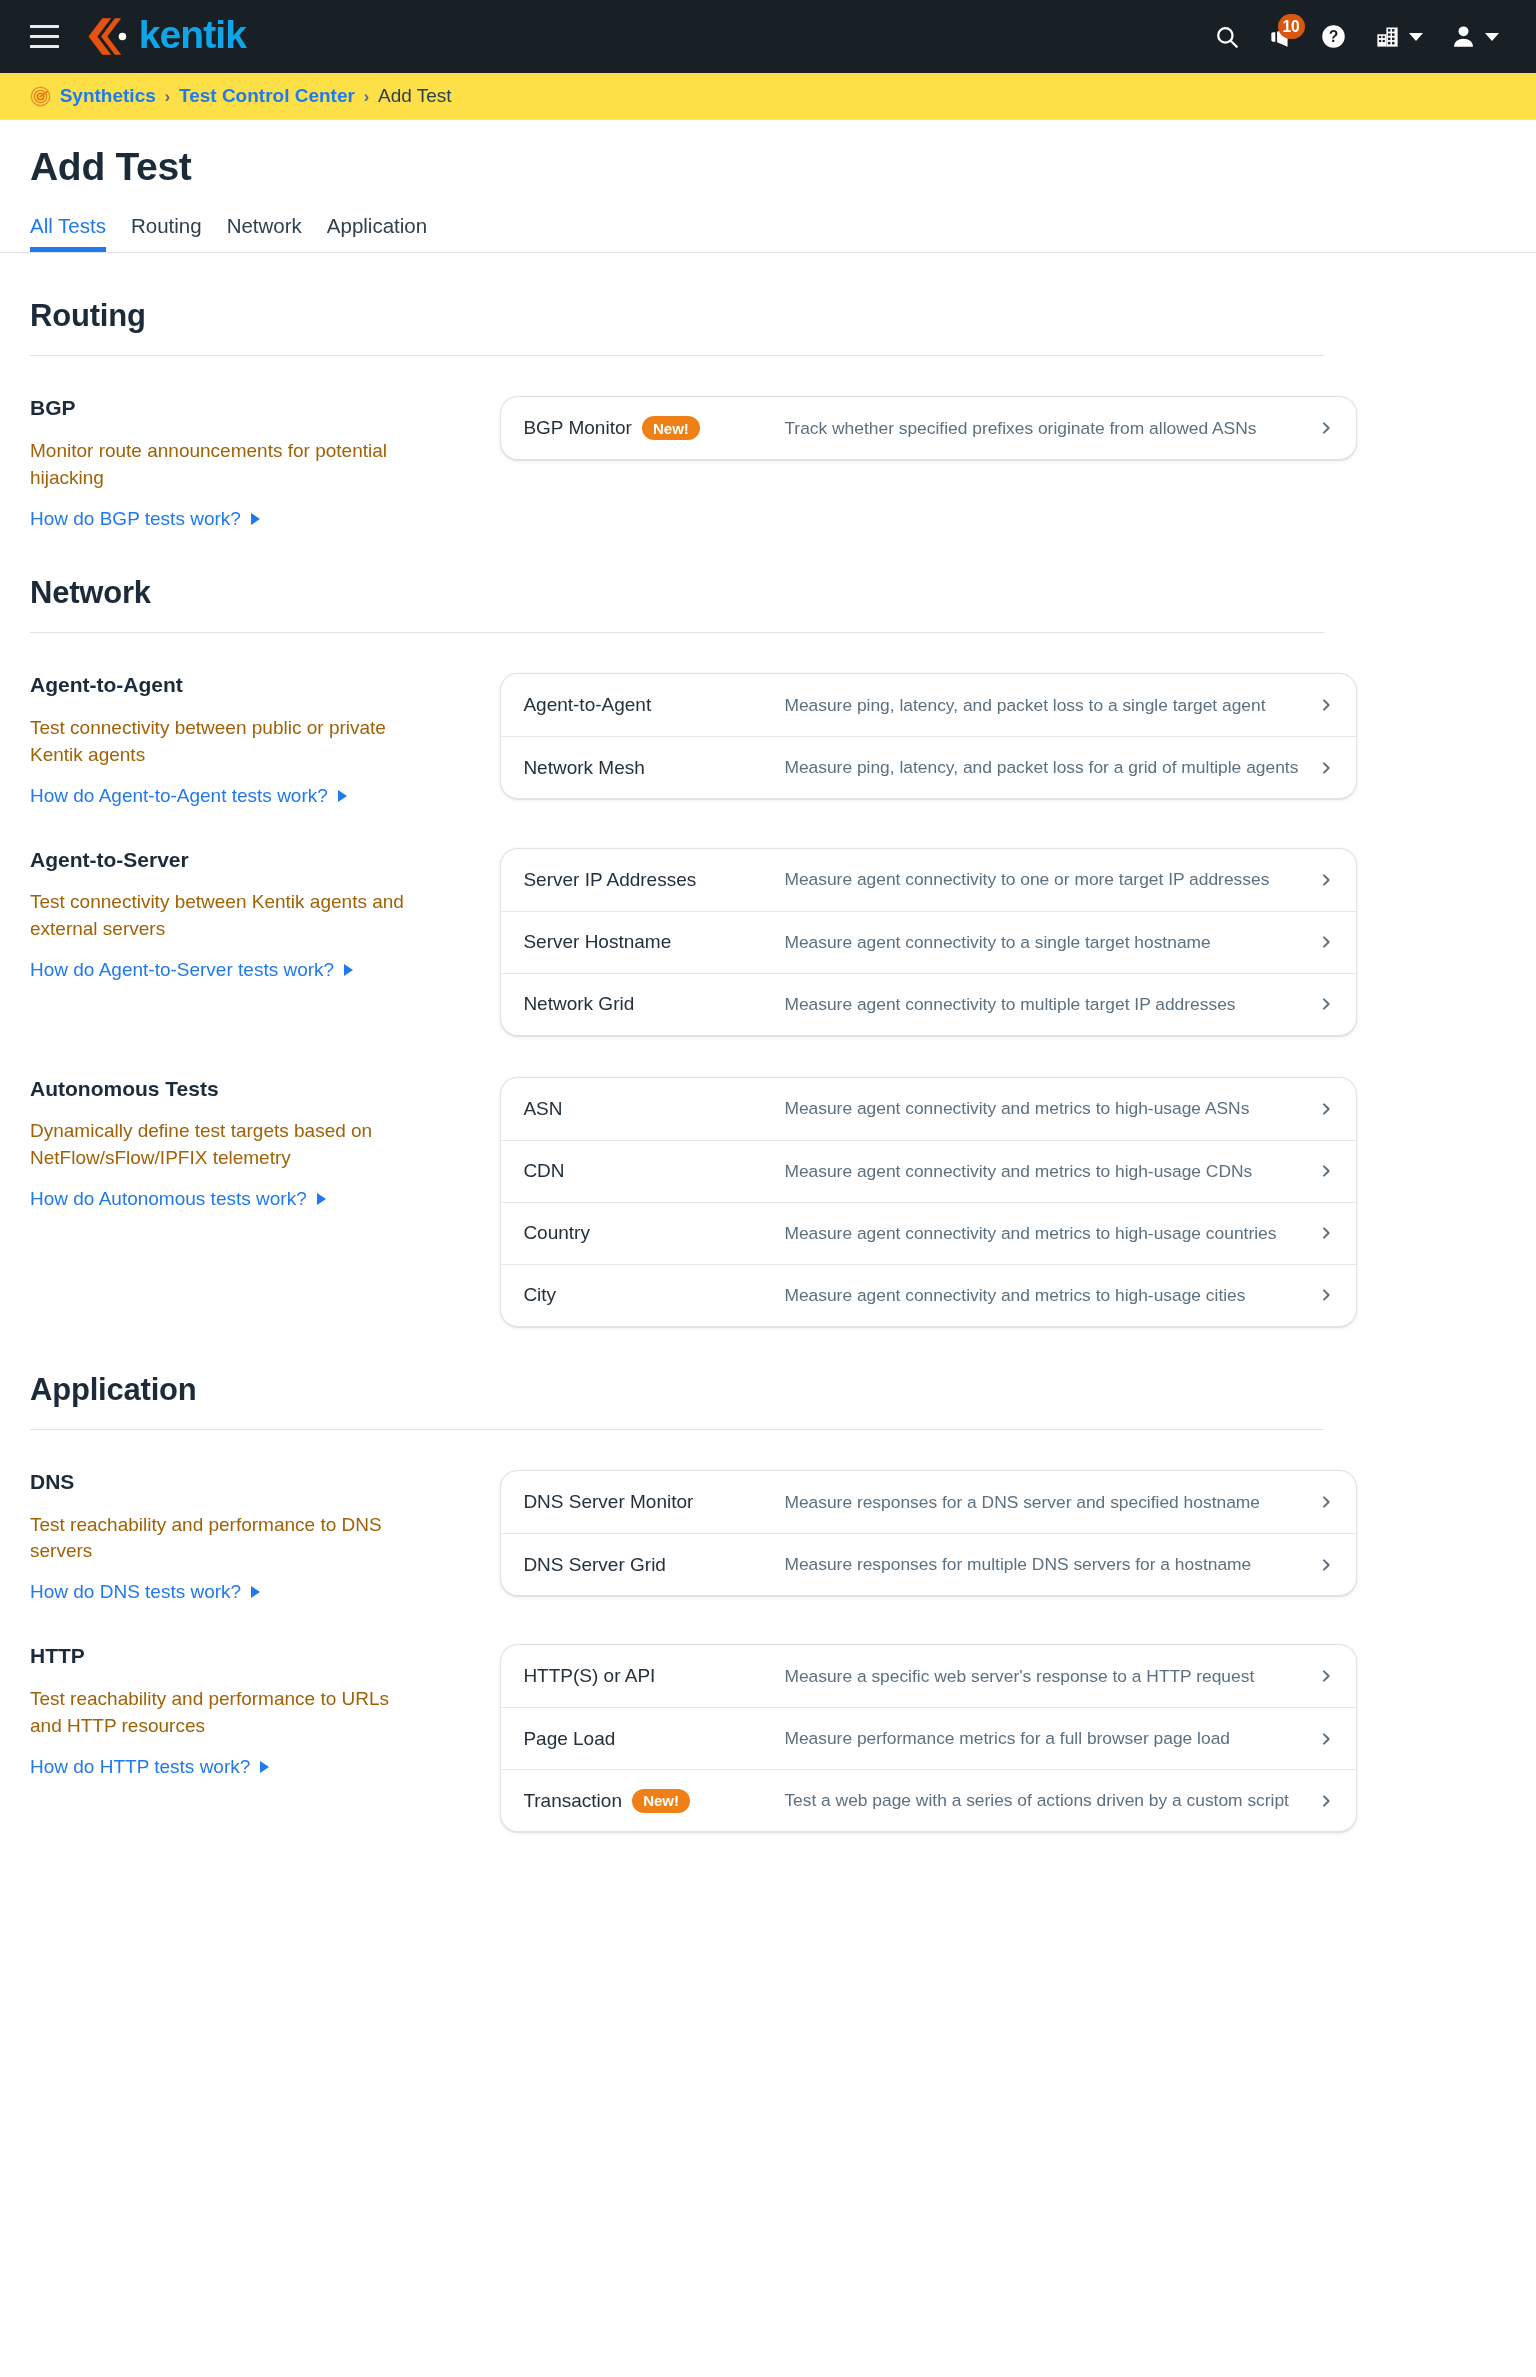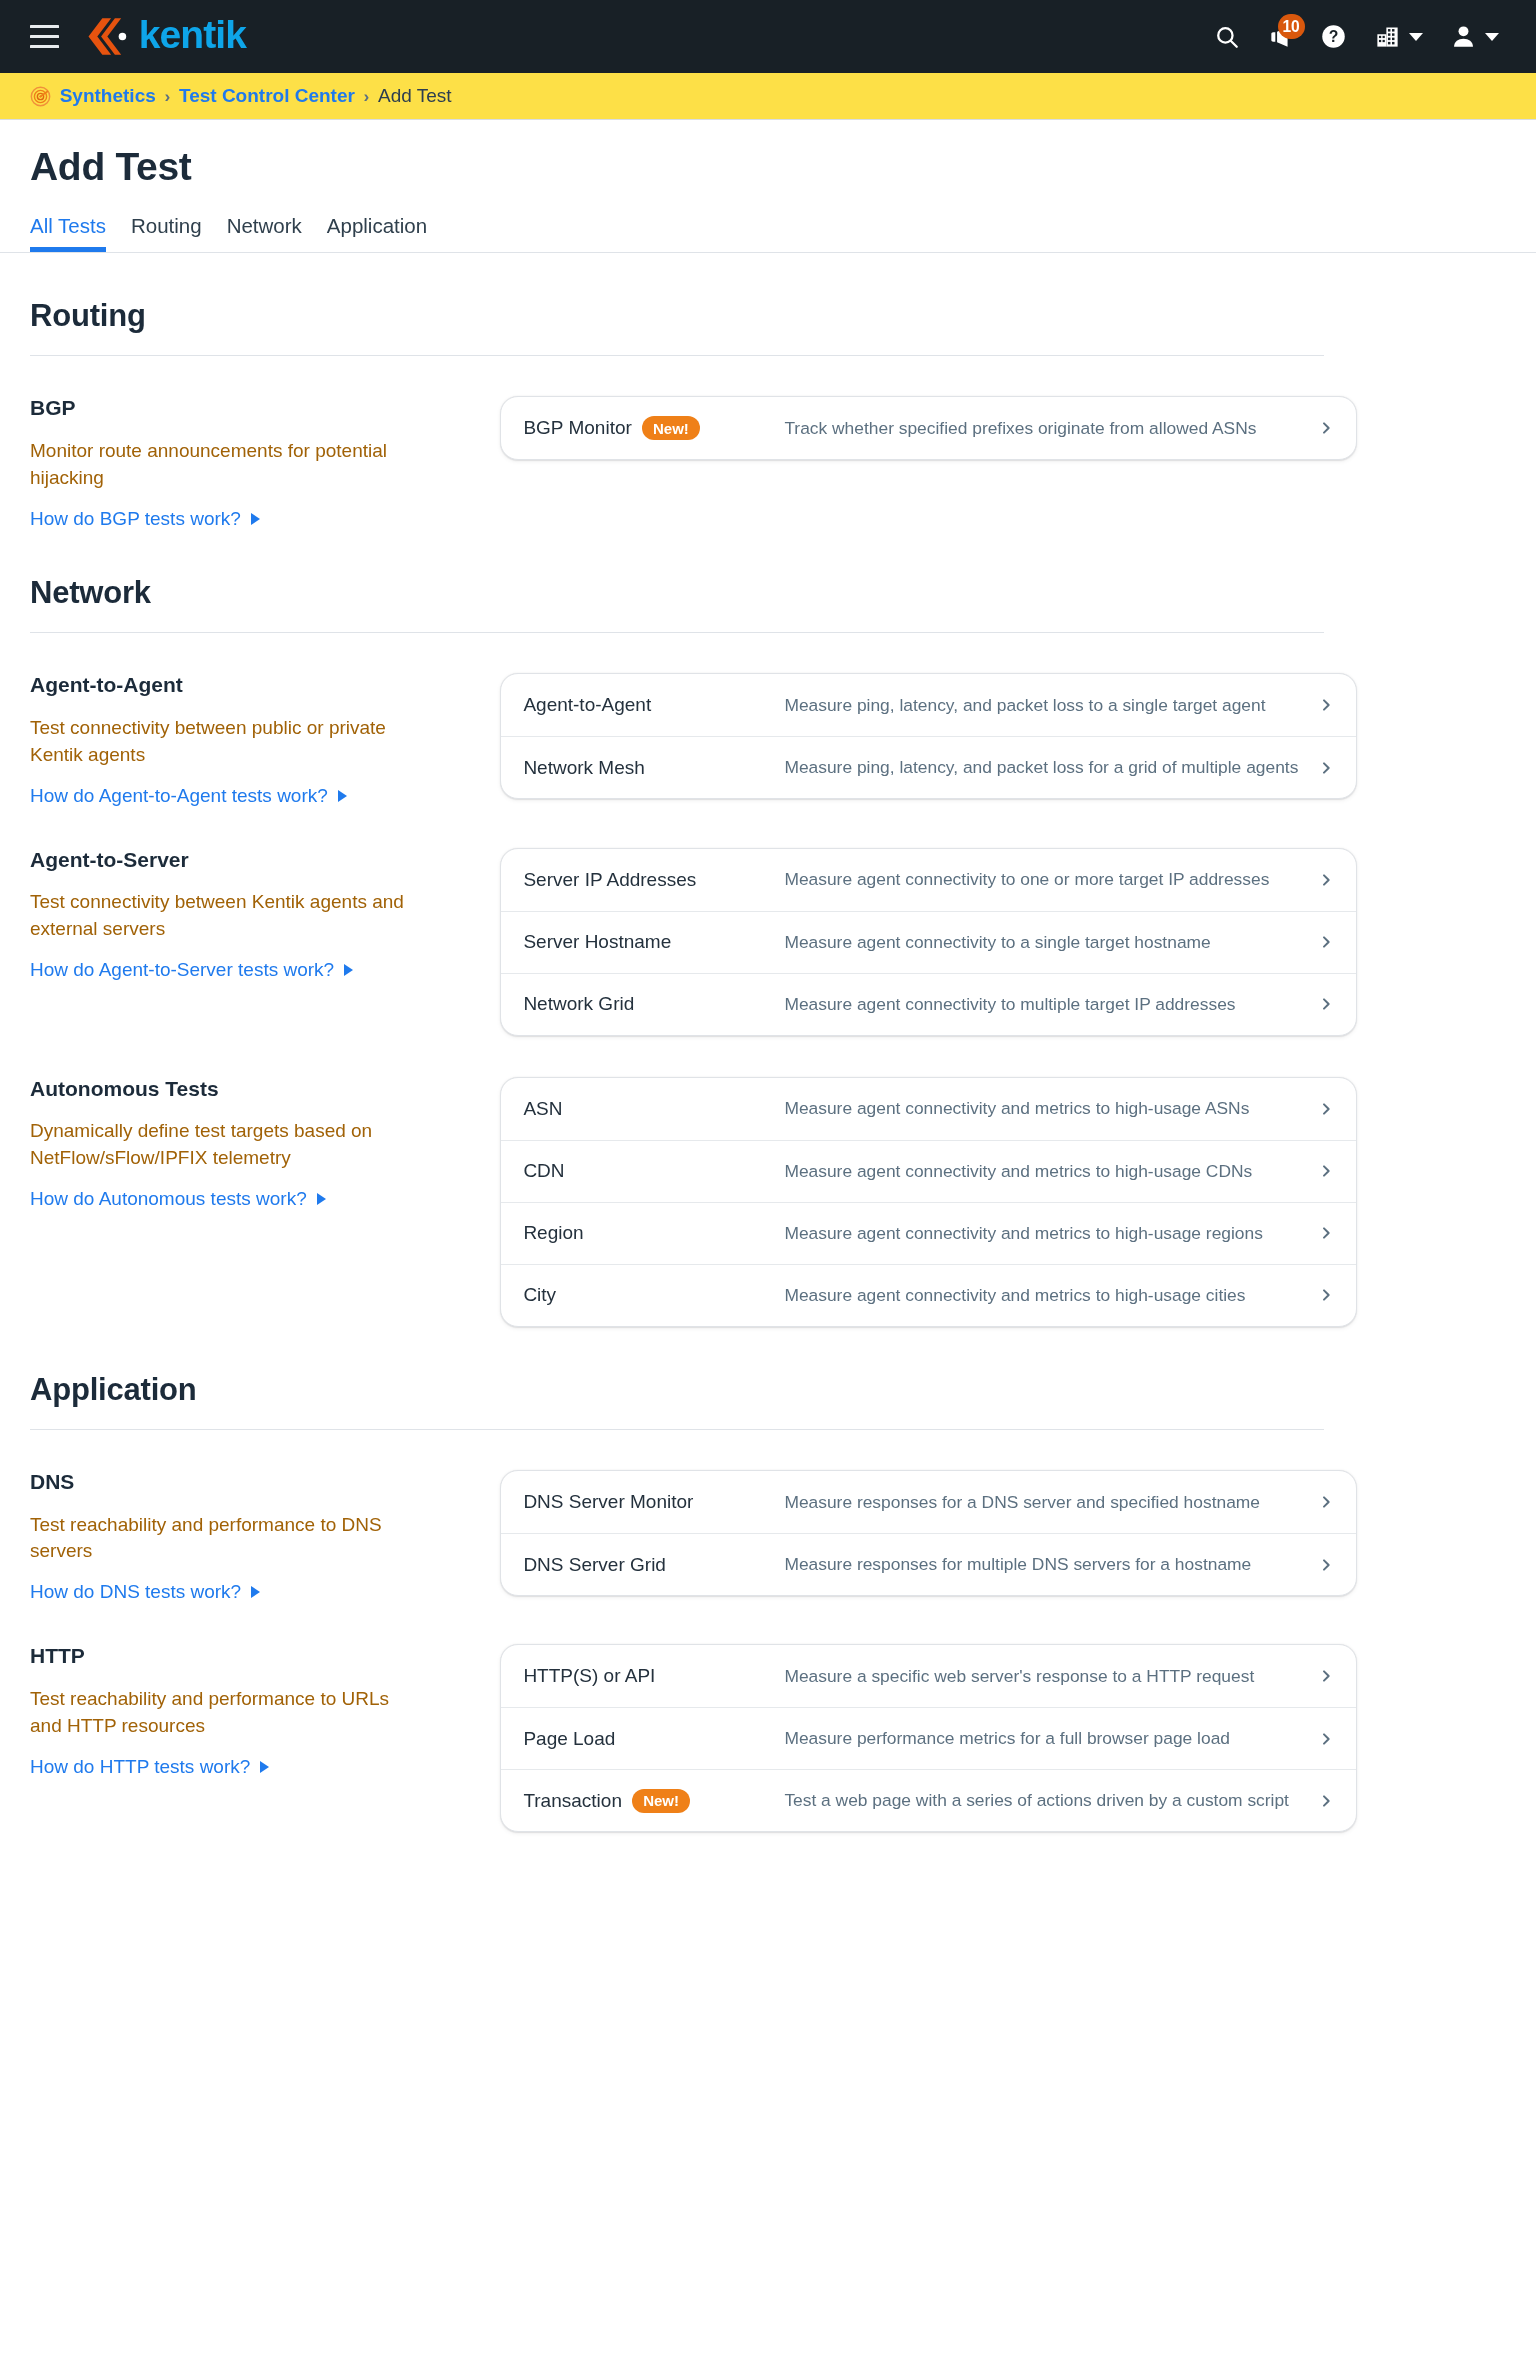--- a/index.html
+++ b/index.html
@@ -431,23 +431,23 @@
             </div>
             <div class="row-desc">Measure agent connectivity and metrics to high-usage CDNs</div>
             <div class="row-chevron">
               <svg width="16" height="16" viewBox="0 0 24 24" fill="none" stroke="#5c7080" stroke-width="3" stroke-linecap="round" stroke-linejoin="round">
                 <polyline points="9 5 16 12 9 19"></polyline>
               </svg>
             </div>
           </div>
           <div class="card-row">
             <div class="row-name">
-              <span>Region</span>
-            </div>
-            <div class="row-desc">Measure agent connectivity and metrics to high-usage regions</div>
+              <span>Country</span>
+            </div>
+            <div class="row-desc">Measure agent connectivity and metrics to high-usage countries</div>
             <div class="row-chevron">
               <svg width="16" height="16" viewBox="0 0 24 24" fill="none" stroke="#5c7080" stroke-width="3" stroke-linecap="round" stroke-linejoin="round">
                 <polyline points="9 5 16 12 9 19"></polyline>
               </svg>
             </div>
           </div>
           <div class="card-row">
             <div class="row-name">
               <span>City</span>
             </div>

